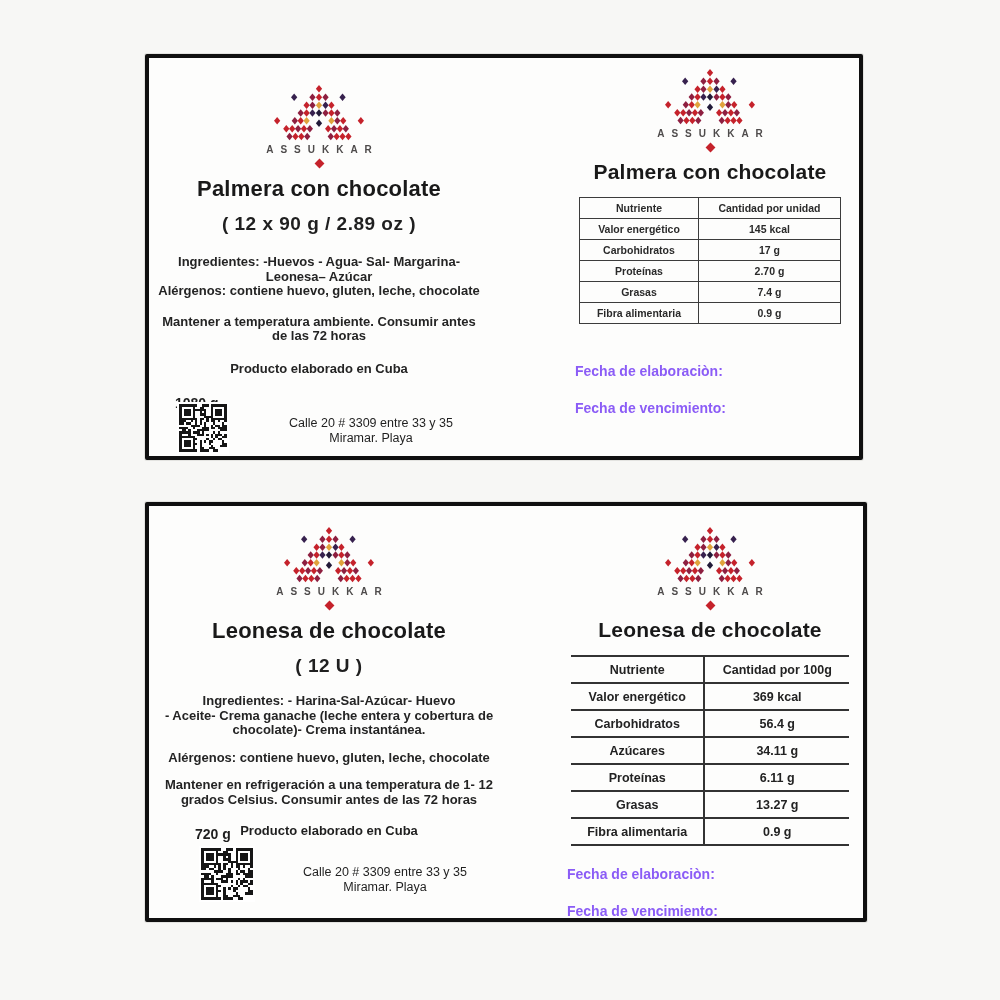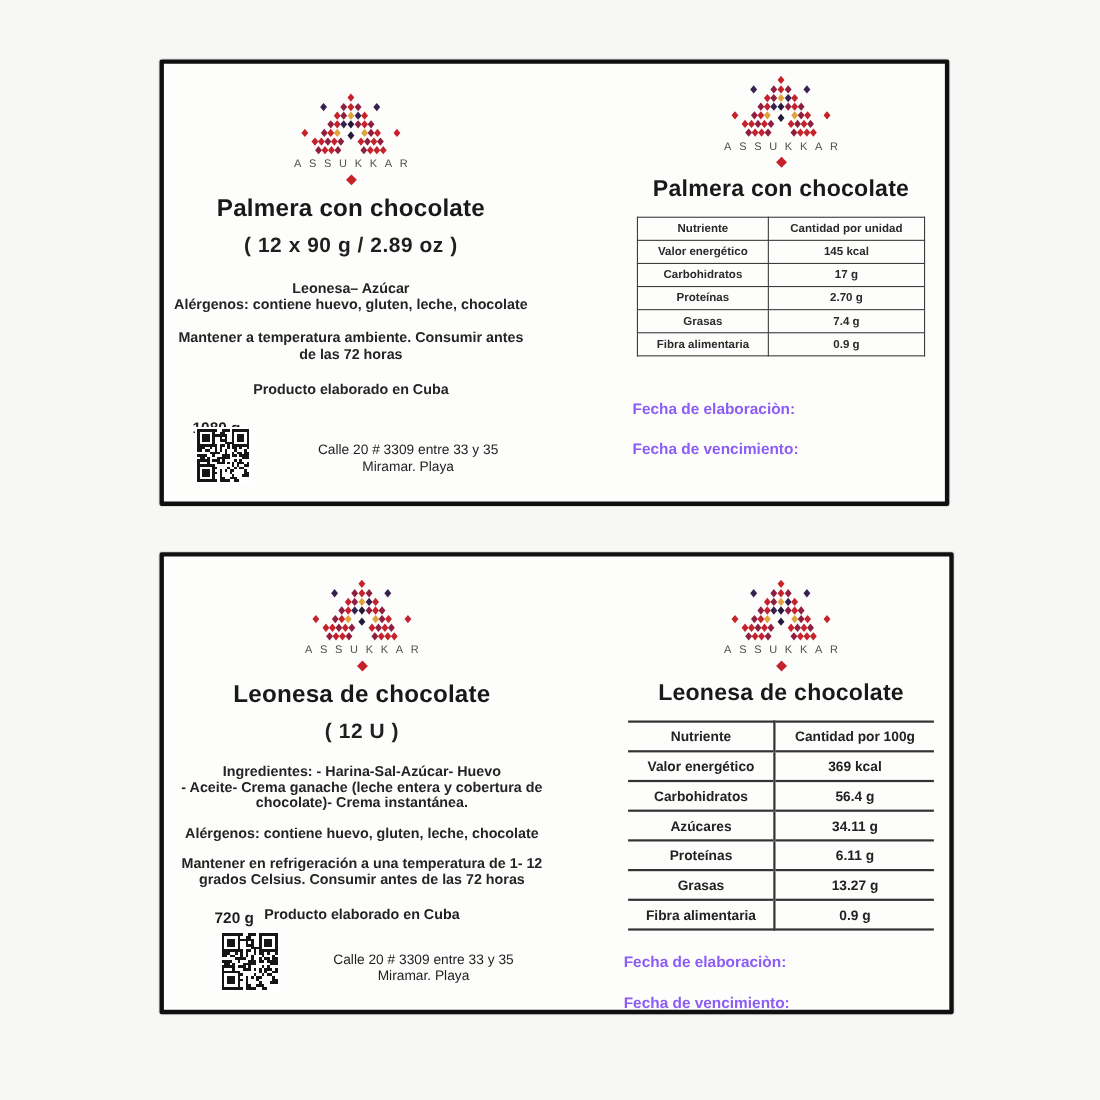--- a/index.html
+++ b/index.html
@@ -16,21 +16,21 @@
   }
   #card1{left:145px;top:54px;width:710px;height:398px;}
   #card2{left:145px;top:502px;width:714px;height:412px;}
   .col{position:absolute;top:0;bottom:0;}
   #c1l{left:0;width:340px;padding-top:26px;}
   #c1r{left:412px;width:298px;padding-top:10px;}
   #c2l{left:4px;width:352px;padding-top:20px;}
   #c2r{left:410px;width:302px;padding-top:20px;}
   .logo-svg{display:block;margin:0 auto;width:102px;height:58px;}
   .brand{
-    text-align:center;font-size:10px;font-weight:400;letter-spacing:7px;
+    text-align:center;font-size:10px;font-weight:700;letter-spacing:7px;
     color:#4e4b4b;margin-top:2px;text-indent:7px;
   }
   .diamond{
     width:7px;height:7px;background:#c5222b;transform:rotate(45deg);
     margin:5px auto 0 auto;
   }
   .title{
     text-align:center;font-size:22px;font-weight:700;color:#191919;
     margin:9px 0 0 0;letter-spacing:.2px;
   }
@@ -119,20 +119,21 @@
         <path d="M105 62.2L109.8 67L105 71.8L100.2 67Z" fill="#c5222b"></path>
         <path d="M114 62.2L118.8 67L114 71.8L109.2 67Z" fill="#c5222b"></path>
         <path d="M123 62.2L127.8 67L123 71.8L118.2 67Z" fill="#c5222b"></path>
       </svg>
     <div class="brand">ASSUKKAR</div>
     <div class="diamond"></div>
     <div class="title">Palmera con chocolate</div>
     <div class="packsize">( 12 x 90 g / 2.89 oz )</div>
 
     <div class="block">
+      <div class="tline">Ingredientes: -Huevos - Agua- Sal- Margarina-</div>
       <div class="tline">Leonesa– Azúcar</div>
       <div class="tline">Alérgenos: contiene huevo, gluten, leche, chocolate</div>
     </div>
 
     <div class="block gap-md">
       <div class="tline">Mantener a temperatura ambiente. Consumir antes</div>
       <div class="tline">de las 72 horas</div>
     </div>
 
     <div class="block" style="margin-top:18px;">

